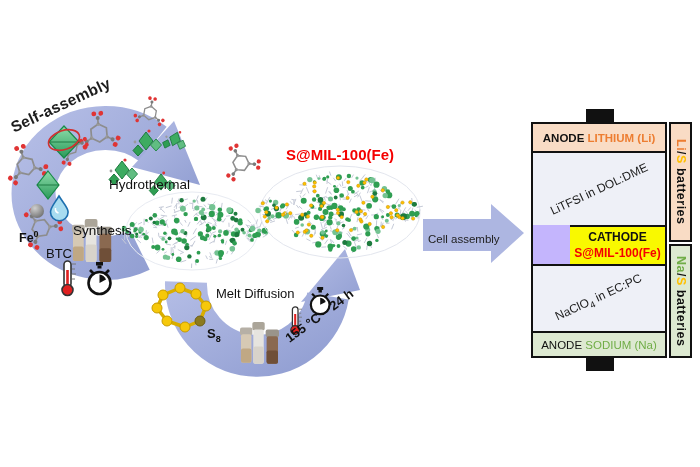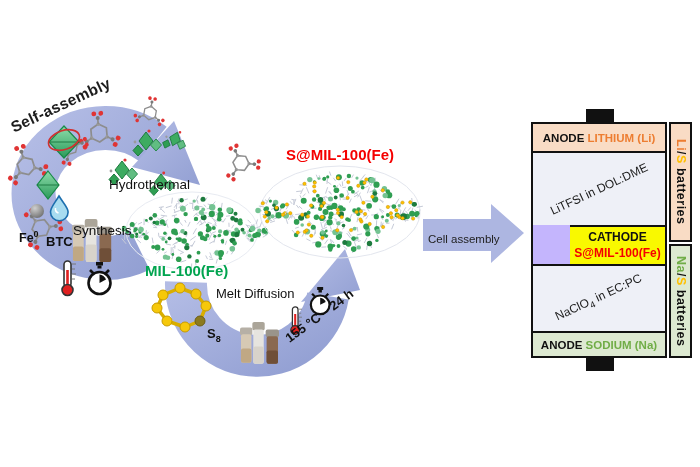--- a/index.html
+++ b/index.html
@@ -5,21 +5,21 @@
   html,body{margin:0;padding:0;background:#fff;}
   #canvas{position:relative;width:700px;height:467px;background:#fff;overflow:hidden;
           font-family:"Liberation Sans",sans-serif;color:#111;}
   #art{position:absolute;left:0;top:0;}
   .lbl{position:absolute;white-space:nowrap;line-height:1.15;}
   .self-assembly{left:8px;top:120px;font-size:15.5px;font-weight:600;color:#1c1c1c;
                  transform:rotate(-25deg);transform-origin:left top;letter-spacing:.3px;}
   .hydro1{left:62px;top:177px;font-size:13.5px;font-weight:500;margin-left:47px;}
   .hydro2{left:73px;top:199px;font-size:13.5px;font-weight:400;margin-top:24px;}
   .fe0{left:19px;top:189px;font-size:12.5px;font-weight:700;margin-top:40px;}
-  .btc{left:46px;top:235px;font-size:13px;font-weight:700;}
+  .btc{left:46px;top:247px;font-size:13px;font-weight:400;}
   .cond1{left:40px;top:294px;width:100px;text-align:center;font-size:13px;font-weight:700;}
   .mil{left:145px;top:262px;font-size:15px;font-weight:700;color:var(--c-mil_green,#00a44f);}
   .melt{left:216px;top:287px;font-size:13px;font-weight:500;}
   .s8lbl{left:207px;top:327px;font-size:13px;font-weight:700;}
   .cond2{left:283px;top:334px;font-size:13px;font-weight:700;transform:rotate(-36deg);
          transform-origin:left top;}
   .smil{left:286px;top:146px;font-size:15px;font-weight:700;color:var(--c-red,#f50000);}
   .cellasm{left:428px;top:233px;font-size:11.5px;color:#222;}
   sup,sub{font-size:9px;font-weight:inherit;}
 
@@ -31,21 +31,21 @@
            border:2.5px solid #111;box-sizing:border-box;display:flex;flex-direction:column;
            background:#c4b5fd;}
   .layer{box-sizing:border-box;display:flex;align-items:center;justify-content:center;
          text-align:center;overflow:hidden;}
   .layer+.layer{border-top:2px solid #111;}
   .anode-li{height:27px;background:var(--c-anode_li_bg,#f9dcc5);font-size:11.5px;font-weight:700;}
   .elyte-li{height:74px;background:var(--c-electrolyte_bg,#eef0f7);}
   .cathode{height:39px;background:var(--c-cathode_yellow,#f9f900);flex-direction:column;
            font-size:12px;font-weight:700;line-height:1.3;margin-left:37px;}
   .elyte-na{height:67px;background:var(--c-electrolyte_bg,#eef0f7);}
-  .anode-na{flex:1;background:var(--c-anode_na_bg,#dde9d1);font-size:11.5px;font-weight:700;}
+  .anode-na{flex:1;background:var(--c-anode_na_bg,#dde9d1);font-size:11.5px;font-weight:400;}
   .diag{display:inline-block;transform:rotate(-25deg);font-size:12px;font-weight:500;
         color:#1a1a1a;white-space:nowrap;}
   .or{color:var(--c-orange,#ed7d31);}
   .gr{color:var(--c-sodium_green,#70ad47);}
   .rd{color:var(--c-red,#f50000);}
   .gold{color:var(--c-sulfur_gold,#ffc000);}
   .panel{position:absolute;left:669px;width:23px;border:2px solid #111;box-sizing:border-box;
          display:flex;align-items:center;justify-content:center;}
   .panel-li{top:122px;height:120px;background:var(--c-anode_li_bg,#f9dcc5);}
   .panel-na{top:244px;height:114px;background:var(--c-anode_na_bg,#dde9d1);}
@@ -868,21 +868,20 @@
       </g>
 
     <polygon points="423,219 491,219 491,204 524,233 491,263 491,251 423,251" fill="#adb6e1"></polygon>
   </svg>
 
   <div class="lbl self-assembly">Self-assembly</div>
   <div class="lbl hydro1">Hydrothermal</div>
   <div class="lbl hydro2">Synthesis</div>
   <div class="lbl fe0"><span>Fe</span><sup>0</sup></div>
   <div class="lbl btc">BTC</div>
-  <div class="lbl mil">MIL-100(Fe)</div>
   <div class="lbl melt">Melt Diffusion</div>
   <div class="lbl s8lbl"><span>S</span><sub>8</sub></div>
   <div class="lbl cond2">155 °C – 24 h</div>
   <div class="lbl smil">S@MIL-100(Fe)</div>
   <div class="lbl cellasm">Cell assembly</div>
 
   <div class="terminal term-top"></div>
   <div class="cellbox">
     <div class="layer anode-li">
       <span><span>ANODE</span>&nbsp;<span class="or">LITHIUM (Li)</span></span>

